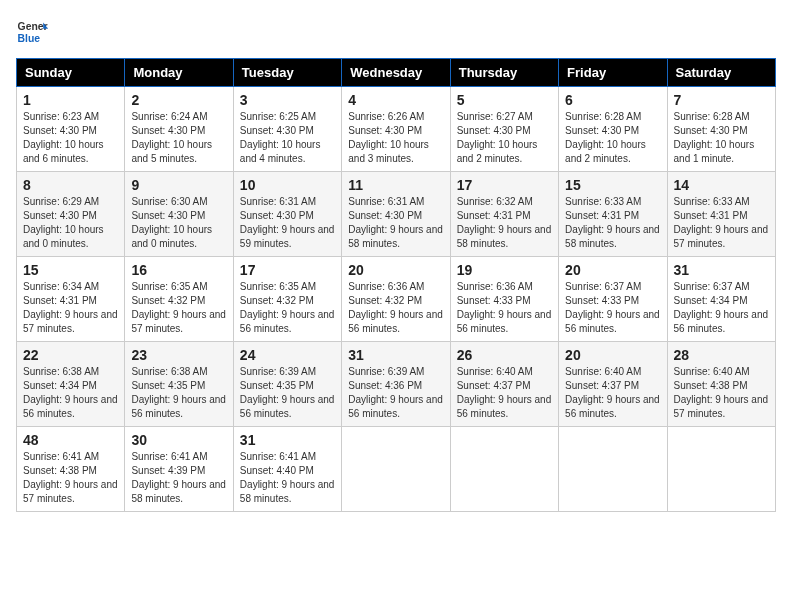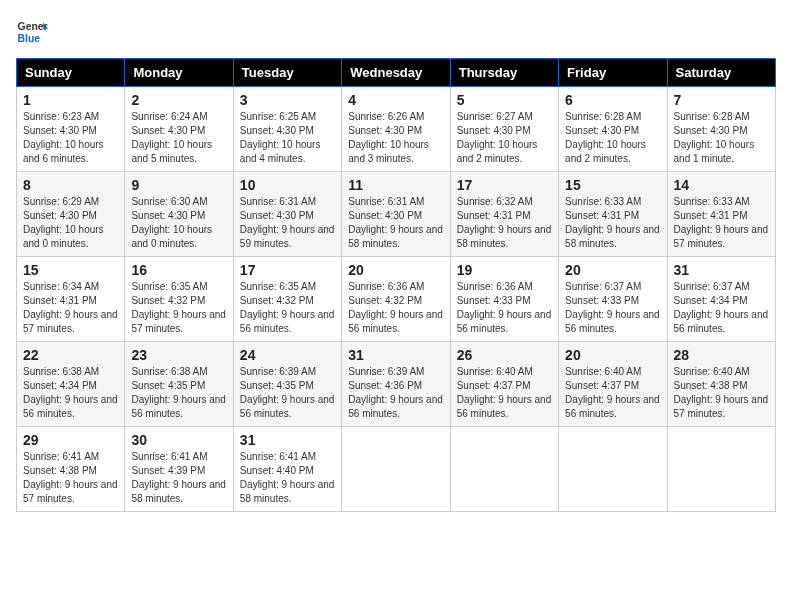--- a/index.html
+++ b/index.html
@@ -225,21 +225,21 @@
           <span class="day-number">20</span>
           <div class="day-info">Sunrise: 6:40 AM<br>Sunset: 4:37 PM<br>Daylight: 9 hours and 56 minutes.</div>
         </td>
         <td>
           <span class="day-number">28</span>
           <div class="day-info">Sunrise: 6:40 AM<br>Sunset: 4:38 PM<br>Daylight: 9 hours and 57 minutes.</div>
         </td>
       </tr>
       <tr>
         <td>
-          <span class="day-number">29</span>
+          <span class="day-number">48</span>
           <div class="day-info">Sunrise: 6:41 AM<br>Sunset: 4:38 PM<br>Daylight: 9 hours and 57 minutes.</div>
         </td>
         <td>
           <span class="day-number">30</span>
           <div class="day-info">Sunrise: 6:41 AM<br>Sunset: 4:39 PM<br>Daylight: 9 hours and 58 minutes.</div>
         </td>
         <td>
           <span class="day-number">31</span>
           <div class="day-info">Sunrise: 6:41 AM<br>Sunset: 4:40 PM<br>Daylight: 9 hours and 58 minutes.</div>
         </td>

